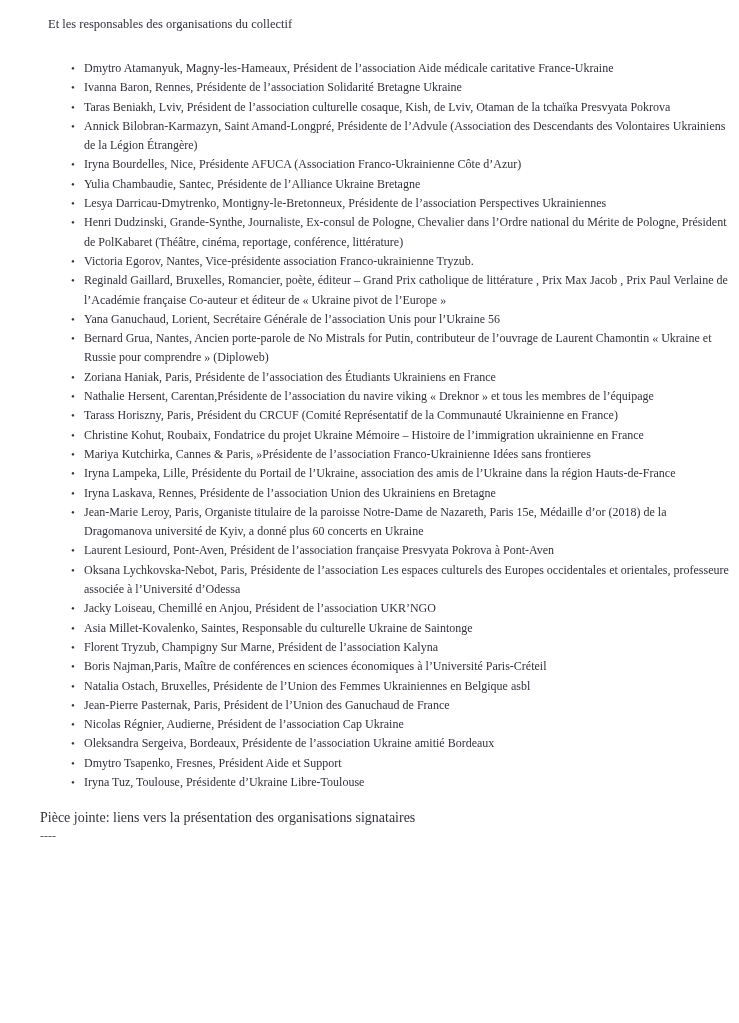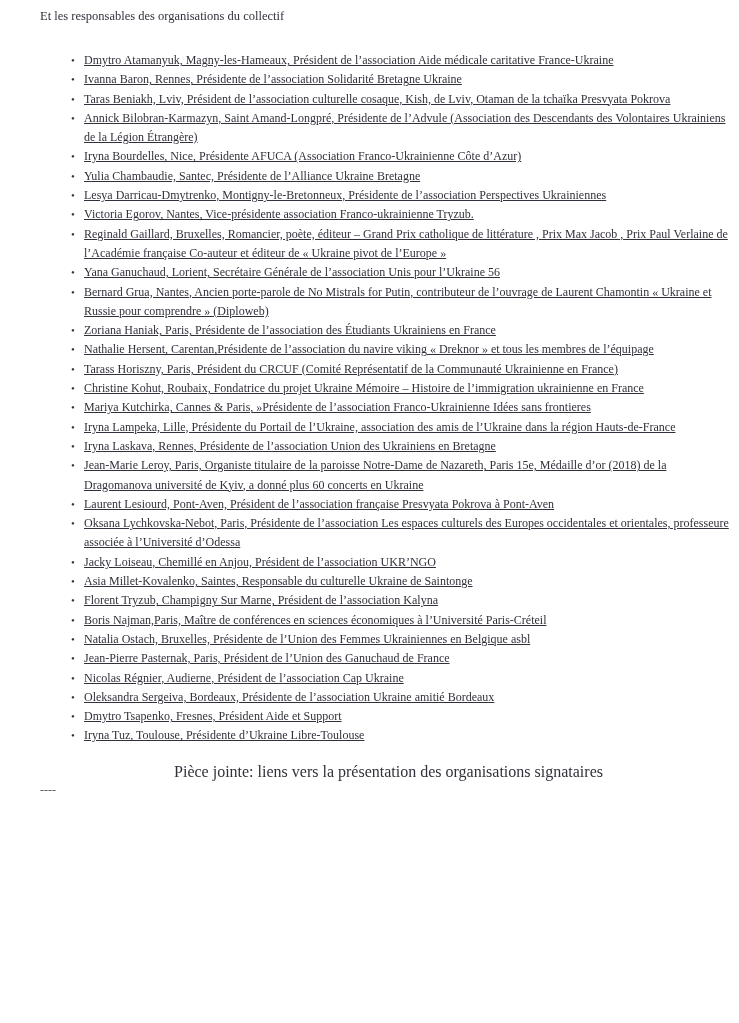--- a/index.html
+++ b/index.html
@@ -12,50 +12,48 @@
     width: 739px;
     height: 1023px;
     overflow: hidden;
     font-family: "Liberation Serif", "DejaVu Serif", serif;
     color: #31313c;
   }
   .page {
     padding: 8px 2px 0 40px;
   }
   .heading {
-    margin: 0;
+    margin: 8px;
     font-size: 12.5px;
     line-height: 16px;
     font-weight: normal;
   }
   .responsables-list {
     margin: 27px 0 16px 0;
     padding: 0 0 0 44px;
     width: 697px;
     list-style: none;
-    text-decoration: underline;
   }
   .responsables-list li {
     position: relative;
     font-size: 12px;
     line-height: 19.3px;
   }
   .responsables-list li::before {
     content: "\2022";
     position: absolute;
     left: -13px;
     top: 0px;
     font-size: 11px;
     color: #31313c;
   }
   .footer-note {
     margin: 9px 0 0 0;
-    font-size: 16px;
+    font-size: 14px;
     line-height: 19px;
-    text-align: center;
   }
   .separator {
     margin: 0;
     font-size: 12px;
     line-height: 19px;
     color: #55555f;
   }
 </style>
 </head>
 <body>
@@ -64,20 +62,21 @@
   <p class="heading">Et les responsables des organisations du collectif</p>
 
   <ul class="responsables-list">
       <li>Dmytro Atamanyuk, Magny-les-Hameaux, Président de l’association Aide médicale caritative France-Ukraine</li>
       <li>Ivanna Baron, Rennes, Présidente de l’association Solidarité Bretagne Ukraine</li>
       <li>Taras Beniakh, Lviv, Président de l’association culturelle cosaque, Kish, de Lviv, Otaman de la tchaïka Presvyata Pokrova</li>
       <li>Annick Bilobran-Karmazyn, Saint Amand-Longpré, Présidente de l’Advule  (Association des Descendants des Volontaires Ukrainiens de la Légion Étrangère)</li>
       <li>Iryna Bourdelles, Nice, Présidente AFUCA (Association Franco-Ukrainienne Côte d’Azur)</li>
       <li>Yulia Chambaudie, Santec, Présidente de l’Alliance Ukraine Bretagne</li>
       <li>Lesya Darricau-Dmytrenko, Montigny-le-Bretonneux, Présidente de l’association Perspectives Ukrainiennes</li>
+      <li>Henri Dudzinski, Grande-Synthe, Journaliste, Ex-consul de Pologne,  Chevalier dans l’Ordre national du Mérite de Pologne, Président de PolKabaret (Théâtre, cinéma, reportage, conférence, littérature)</li>
       <li>Victoria Egorov, Nantes, Vice-présidente association Franco-ukrainienne Tryzub.</li>
       <li>Reginald Gaillard, Bruxelles, Romancier, poète, éditeur – Grand Prix catholique de littérature , Prix Max Jacob , Prix Paul Verlaine de l’Académie française Co-auteur et éditeur de « Ukraine pivot de l’Europe »</li>
       <li>Yana Ganuchaud, Lorient, Secrétaire Générale de l’association Unis pour l’Ukraine 56</li>
       <li>Bernard Grua, Nantes, Ancien porte-parole de No Mistrals for Putin, contributeur de l’ouvrage de Laurent Chamontin « Ukraine et Russie pour comprendre » (Diploweb)</li>
       <li>Zoriana Haniak, Paris, Présidente de l’association des Étudiants Ukrainiens en France</li>
       <li>Nathalie Hersent, Carentan,Présidente de l’association du navire viking « Dreknor » et tous les membres de l’équipage</li>
       <li>Tarass Horiszny, Paris, Président du CRCUF (Comité Représentatif de la Communauté Ukrainienne en France)</li>
       <li>Christine Kohut, Roubaix, Fondatrice du projet Ukraine Mémoire – Histoire de l’immigration ukrainienne en France</li>
       <li>Mariya Kutchirka, Cannes &amp; Paris, »Présidente de l’association Franco-Ukrainienne Idées sans frontieres</li>
       <li>Iryna Lampeka, Lille, Présidente du Portail de l’Ukraine, association des amis de l’Ukraine dans la région Hauts-de-France</li>

